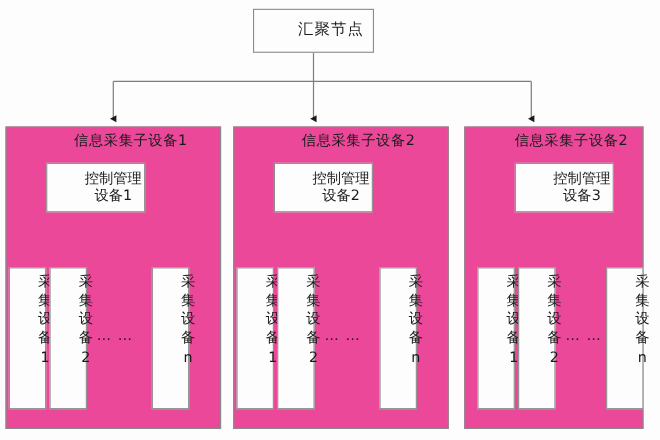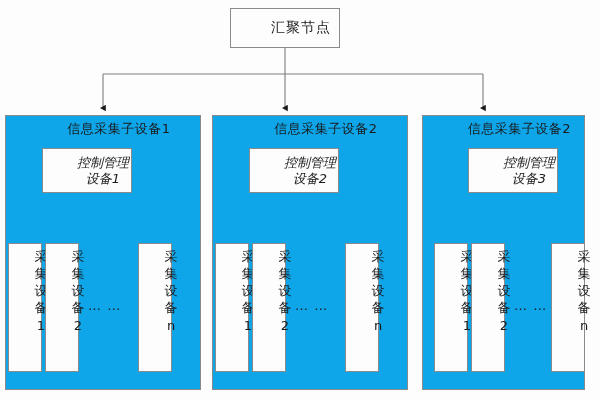--- a/index.html
+++ b/index.html
@@ -45,21 +45,21 @@
     font-size: 14px;
     letter-spacing: 1px;
     z-index: 3;
   }
   
   .group-box {
     top: 115px;
     height: 275px;
     align-items: flex-start;
     justify-content: center;
-    background: #0ea5e9;
+    background: #ec4899;
     z-index: 1;
   }
   .group-title {
     display: block;
     width: 100%;
     padding-top: 5px;
     font-size: 13px;
     letter-spacing: 0.5px;
     text-align: center;
   }
@@ -70,21 +70,21 @@
   .control-box {
     top: 148px;
     width: 90px;
     height: 45px;
     font-size: 13px;
     z-index: 3;
   }
   #control-0 { left: 42px;  }
   #control-1 { left: 249px; }
   #control-2 { left: 468px; }
-  .control-text { display: block; font-style: italic; }
+  .control-text { display: block; }
   
   .leaf-box {
     top: 243px;
     width: 30px;
     height: 129px;
     font-size: 13px;
     flex-direction: column;
     justify-content: flex-start;
     padding-top: 4px;
     z-index: 3;

